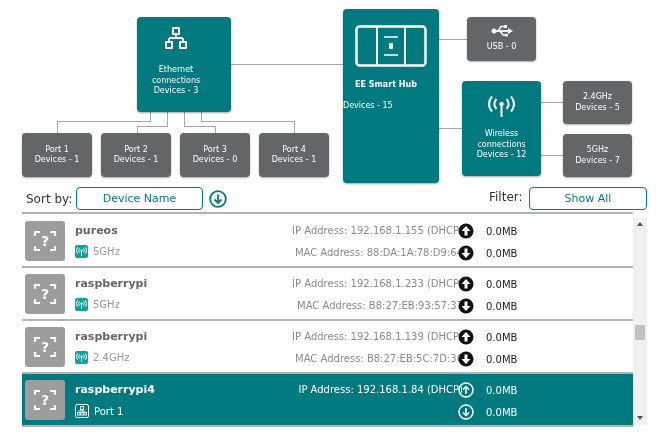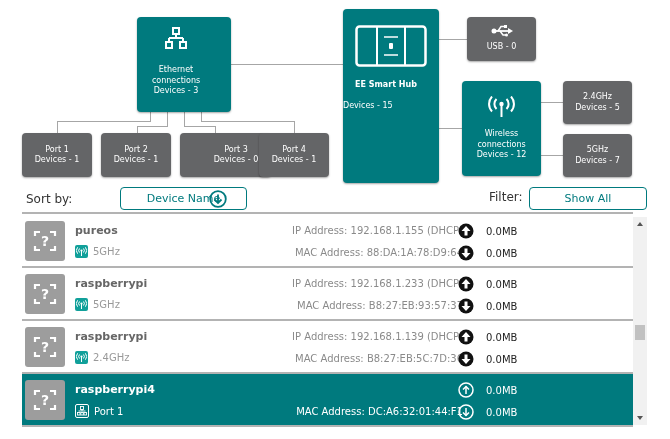--- a/index.html
+++ b/index.html
@@ -77,21 +77,21 @@
 </div>
 
 <div class="abs grey port box-text" style="left:22px;">
   <div>Port 1</div>
   <div>Devices - 1</div>
 </div>
 <div class="abs grey port box-text" style="left:101px;">
   <div>Port 2</div>
   <div>Devices - 1</div>
 </div>
-<div class="abs grey port box-text" style="left:180px;padding-left:21px;">
+<div class="abs grey port box-text" style="left:180px;">
   <div>Port 3</div>
   <div>Devices - 0</div>
 </div>
 <div class="abs grey port box-text" style="left:259px;">
   <div>Port 4</div>
   <div>Devices - 1</div>
 </div>
 
 <div class="abs teal" style="left:343px; top:9px; width:96px; height:174px;">
   <svg class="abs" style="left:12px; top:16px;" width="72" height="42" viewBox="0 0 72 42">
@@ -138,21 +138,21 @@
 <div class="abs grey box-text" style="left:563px; top:81px; width:69px; height:43px; display:flex; flex-direction:column; justify-content:center;">
   <div>2.4GHz</div>
   <div>Devices - 5</div>
 </div>
 <div class="abs grey box-text" style="left:563px; top:134px; width:69px; height:43px; display:flex; flex-direction:column; justify-content:center;">
   <div>5GHz</div>
   <div>Devices - 7</div>
 </div>
 
 <div class="abs sort-label" style="left:26px; top:192px;">Sort by:</div>
-<div class="pill" style="left:76px; top:187px; width:125px;margin-left:44px;">Device Name</div>
+<div class="pill" style="left:76px; top:187px; width:125px;">Device Name</div>
 <svg class="abs" style="left:209px; top:190px;" width="18" height="18" viewBox="0 0 18 18">
   <circle cx="9" cy="9" r="7.8" fill="none" stroke="#007a7e" stroke-width="1.8"></circle>
   <line x1="9" y1="4.5" x2="9" y2="12.5" stroke="#007a7e" stroke-width="1.8"></line>
   <polyline points="5.5,9.5 9,13 12.5,9.5" fill="none" stroke="#007a7e" stroke-width="1.8"></polyline>
 </svg>
 <div class="abs sort-label" style="left:489px; top:190px;">Filter:</div>
 <div class="pill" style="left:529px; top:187px; width:116px;">Show All</div>
 
 <div class="list" id="device-list">
     <div class="row" style="top: 1px;">
@@ -295,21 +295,21 @@
             <rect x="3.5" y="0.5" width="3" height="3" fill="none" stroke="#fff" stroke-width="0.9"></rect>
             <line x1="5" y1="3.5" x2="5" y2="5" stroke="#fff" stroke-width="0.9"></line>
             <line x1="1.5" y1="5" x2="8.5" y2="5" stroke="#fff" stroke-width="0.9"></line>
             <rect x="0.5" y="6.5" width="2.5" height="2.5" fill="none" stroke="#fff" stroke-width="0.9"></rect>
             <rect x="3.8" y="6.5" width="2.5" height="2.5" fill="none" stroke="#fff" stroke-width="0.9"></rect>
             <rect x="7" y="6.5" width="2.5" height="2.5" fill="none" stroke="#fff" stroke-width="0.9"></rect>
           </svg>
         </span>
       <span class="conn-label">Port 1</span>
     </div>
-    <div class="mac">MAC Address: DC:A6:32:01:44:F1</div>
+    <div class="ip">IP Address: 192.168.1.84 (DHCP)</div>
     <div class="traffic up" style="top:8px;">
       <span class="up-icon" style="display: inline-flex; margin-right: 6px;">
           <svg width="16" height="16" viewBox="0 0 16 16">
             <circle cx="8" cy="8" r="7" fill="none" stroke="#fff" stroke-width="1.5"></circle>
             <line x1="8" y1="12" x2="8" y2="4.5" stroke="#fff" stroke-width="1.5"></line>
             <polyline points="5,7.5 8,4.5 11,7.5" fill="none" stroke="#fff" stroke-width="1.5"></polyline>
           </svg>
         </span>
       <span class="up-val">0.0MB</span>
     </div>

